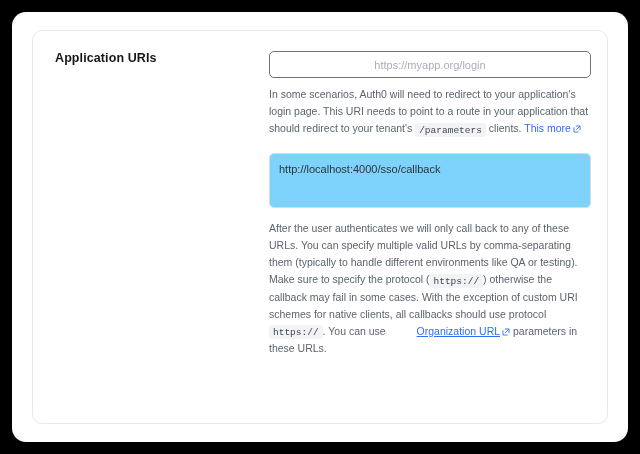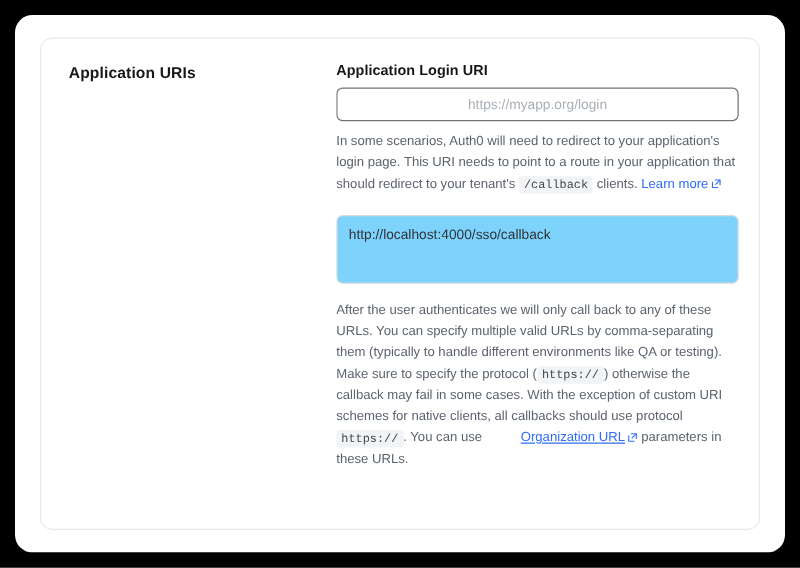--- a/index.html
+++ b/index.html
@@ -156,24 +156,23 @@
 
     <div class="panel">
 
       <div class="panel-left">
         <div class="section-title">Application URIs</div>
       </div>
 
       <div class="panel-right">
 
         <div class="field">
-          <div class="field-label">Application Login URI</div>
           <input class="text-input" type="text" placeholder="https://myapp.org/login" style="">
           <div class="help">
-            <span>In some scenarios, Auth0 will need to redirect to your application's login page. This URI needs to point to a route in your application that should redirect to your tenant's </span><code class="inline">/callback</code><span> clients. </span><a class="link" href="#"><span>Learn more</span></a><span class="ext-icon"><svg viewBox="0 0 10 10" width="8" height="8">
+            <span>In some scenarios, Auth0 will need to redirect to your application's login page. This URI needs to point to a route in your application that should redirect to your tenant's </span><code class="inline">/parameters</code><span> clients. </span><a class="link" href="#"><span>This more</span></a><span class="ext-icon"><svg viewBox="0 0 10 10" width="8" height="8">
                   <path d="M3.5 1.2h5.3v5.3" fill="none" stroke="#2f6df6" stroke-width="1.1"></path>
                   <path d="M8.6 1.4L4.2 5.8" fill="none" stroke="#2f6df6" stroke-width="1.1"></path>
                   <path d="M7 8.8H1.2V3" fill="none" stroke="#2f6df6" stroke-width="1.1"></path>
                 </svg></span>
           </div>
         </div>
 
         <div class="field">
           <textarea class="textarea ta-callback" style="">http://localhost:4000/sso/callback</textarea>
           <div class="help">

